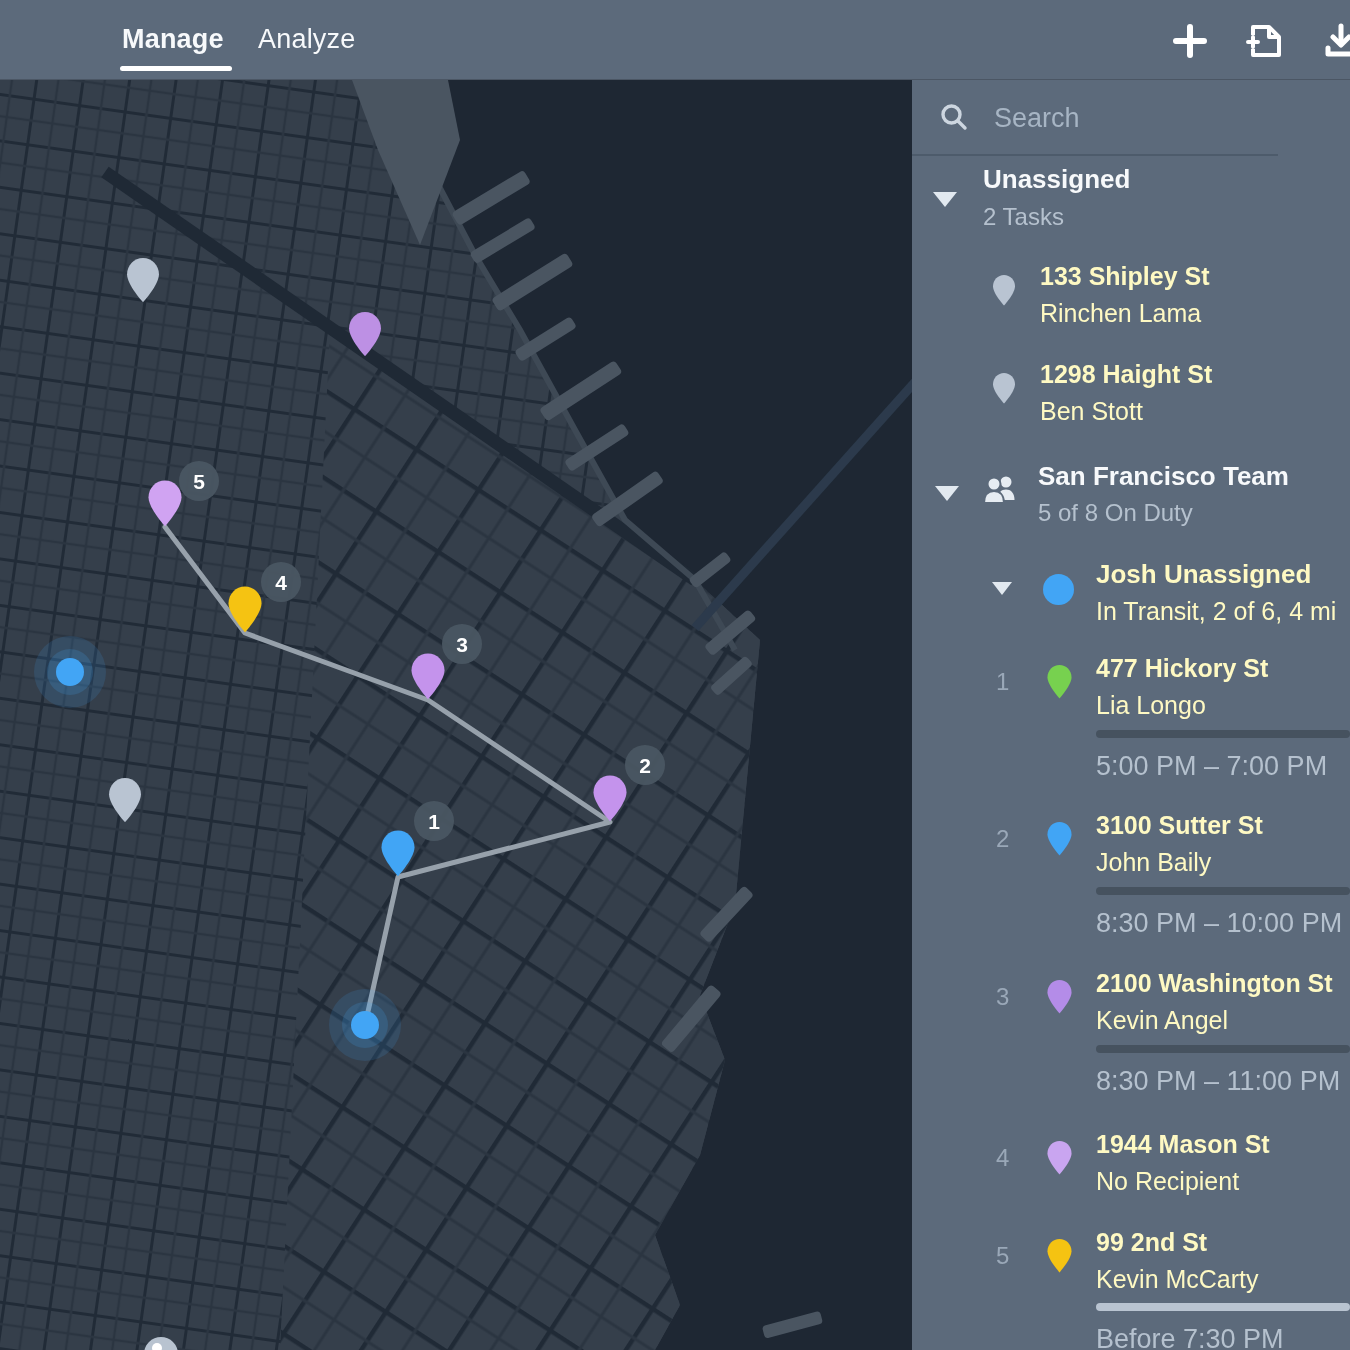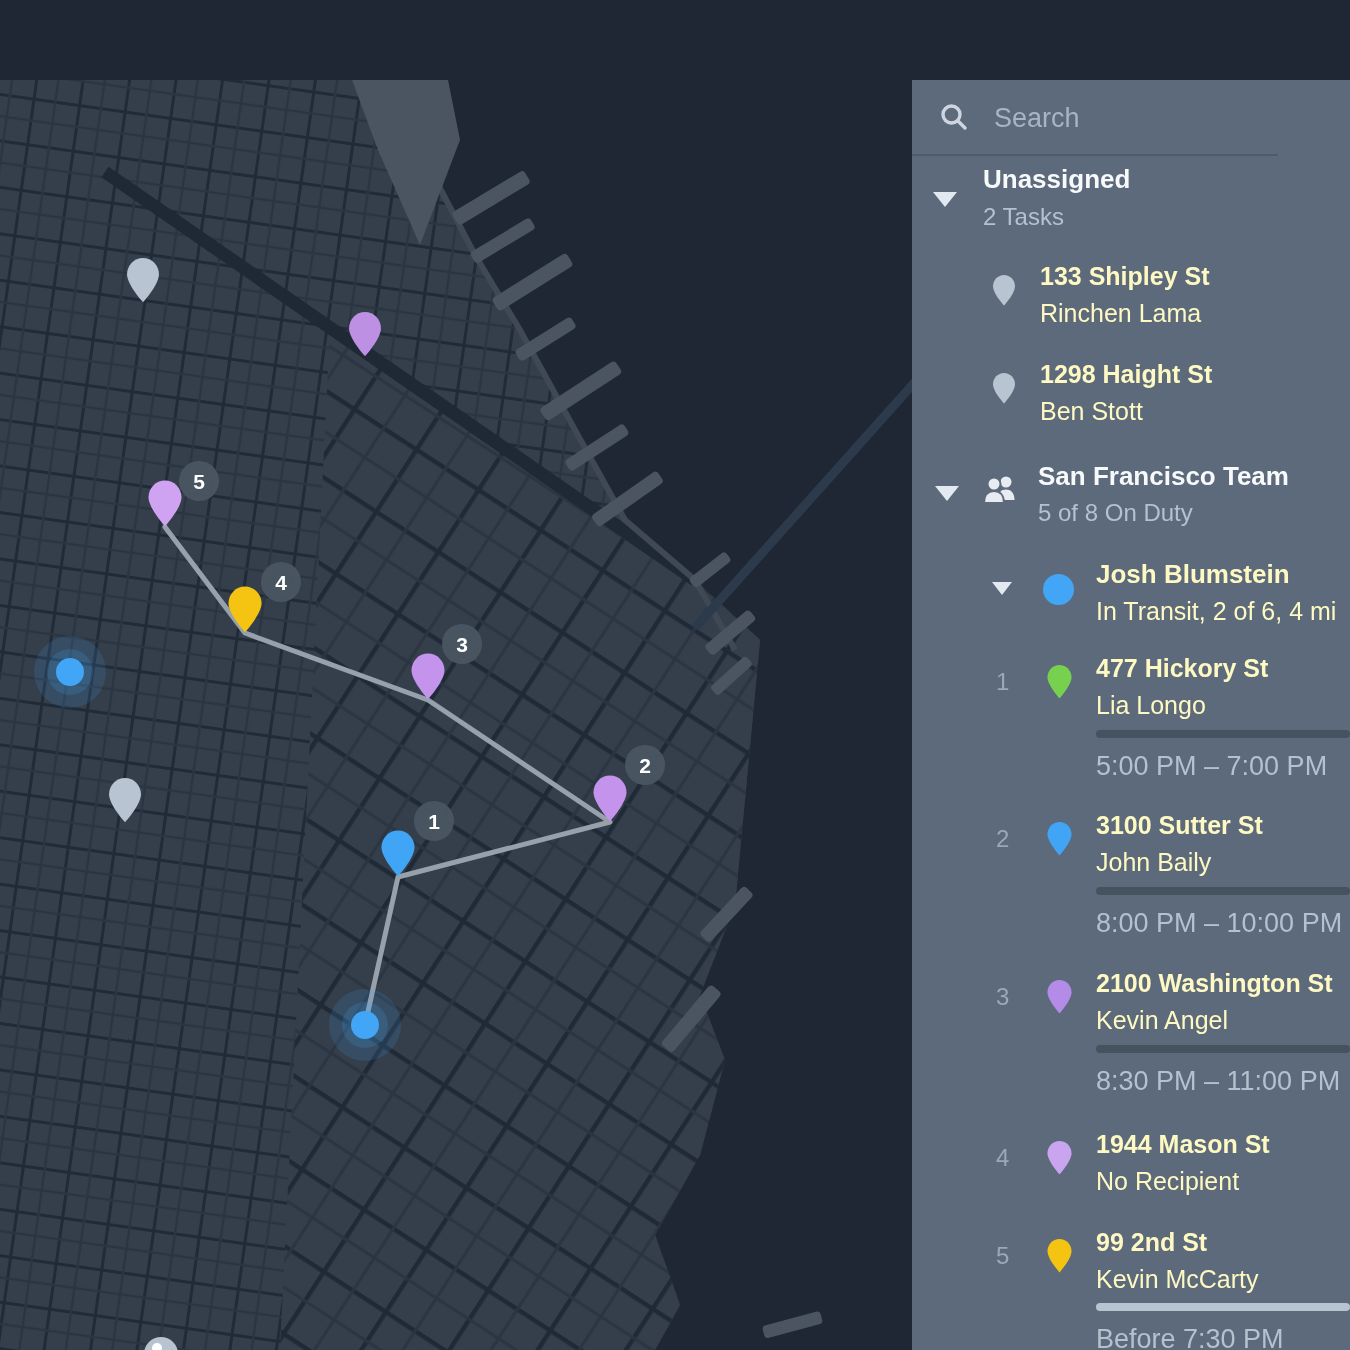--- a/index.html
+++ b/index.html
@@ -170,20 +170,40 @@
         </g>
       </g>
 
       <g>
         <circle cx="161" cy="1354" r="17" fill="#b8c3d0"></circle>
         <circle cx="157" cy="1348" r="5" fill="#ffffff"></circle>
       </g>
     </svg>
   </div>
 
+  <div class="topbar">
+    <div class="tab tab-manage">Manage</div>
+    <div class="tab-underline"></div>
+    <div class="tab tab-analyze">Analyze</div>
+
+    <svg class="topbar-icon" style="left:1171px" viewBox="0 0 38 38">
+      <path d="M19 5 V33 M5 19 H33" stroke="#ffffff" stroke-width="6" stroke-linecap="round"></path>
+    </svg>
+    <svg class="topbar-icon" style="left:1246px" viewBox="0 0 38 38">
+      <path d="M7 5 H23 L33 15 V33 H7 Z" fill="none" stroke="#ffffff" stroke-width="4" stroke-linejoin="round"></path>
+      <path d="M23 5 V15 H33" fill="none" stroke="#ffffff" stroke-width="4" stroke-linejoin="round"></path>
+      <rect x="0" y="13" width="14" height="14" fill="#5c6a7b"></rect>
+      <path d="M7 15 V25 M2 20 H12" stroke="#ffffff" stroke-width="4" stroke-linecap="round"></path>
+    </svg>
+    <svg class="topbar-icon" style="left:1322px" viewBox="0 0 38 38">
+      <path d="M19 4 V22" stroke="#ffffff" stroke-width="5" stroke-linecap="round"></path>
+      <path d="M11 15 L19 23 L27 15" fill="none" stroke="#ffffff" stroke-width="5" stroke-linecap="round" stroke-linejoin="round"></path>
+      <path d="M6 26 V32 H32 V26" fill="none" stroke="#ffffff" stroke-width="5" stroke-linecap="round" stroke-linejoin="round"></path>
+    </svg>
+  </div>
 
   <div class="sidebar">
 
     <div class="searchrow">
       <svg class="search-icon" width="30" height="30" viewBox="0 0 30 30">
         <circle cx="12.5" cy="12.5" r="8.5" fill="none" stroke="#cdd6e0" stroke-width="3.4"></circle>
         <path d="M19 19 L26 26" stroke="#cdd6e0" stroke-width="3.4" stroke-linecap="round"></path>
       </svg>
       <input class="search-input" type="text" placeholder="Search" style="">
     </div>
@@ -214,21 +234,21 @@
       <path d="M14.5 26 C14.5 18.5 18.5 15.5 23 15.5 C27.5 15.5 31.5 18.5 31.5 26 Z" fill="#e6ecf2"></path>
       <circle cx="11" cy="10" r="6.5" fill="#e6ecf2" stroke="#5c6a7b" stroke-width="2"></circle>
       <path d="M1 29 C1 20.5 5.5 17 11 17 C16.5 17 21 20.5 21 29 Z" fill="#e6ecf2" stroke="#5c6a7b" stroke-width="2"></path>
     </svg>
     <div class="s-title" style="left:126px;top:381px">San Francisco Team</div>
     <div class="s-sub" style="left:126px;top:419px">5 of 8 On Duty</div>
 
     <div>
       <div class="caret small" style="left:80px;top:502px"></div>
       <div class="driver-dot" style="left:131px;top:494px"></div>
-      <div class="addr" style="left:184px;top:479px;font-size:26px">Josh Blumstein</div>
+      <div class="addr" style="left:184px;top:479px;font-size:26px">Josh Unassigned</div>
       <div class="recipient" style="left:184px;top:517px">In Transit, 2 of 6, 4 mi</div>
     </div>
 
     <div>
       <div class="stop-num" style="left:84px;top:588px">1</div>
       <svg class="sidepin" style="left:134px;top:584px" width="27" height="35" viewBox="0 0 24 32">
         <use href="#pin" fill="#77d14f"></use>
       </svg>
       <div class="addr" style="left:184px;top:574px">477 Hickory St</div>
       <div class="recipient" style="left:184px;top:611px">Lia Longo</div>
@@ -237,21 +257,21 @@
     </div>
 
     <div>
       <div class="stop-num" style="left:84px;top:745px">2</div>
       <svg class="sidepin" style="left:134px;top:741px" width="27" height="35" viewBox="0 0 24 32">
         <use href="#pin" fill="#41a5f5"></use>
       </svg>
       <div class="addr" style="left:184px;top:731px">3100 Sutter St</div>
       <div class="recipient" style="left:184px;top:768px">John Baily</div>
       <div class="timebar dark" style="top:807px"></div>
-      <div class="timetext" style="top:828px">8:00 PM – 10:00 PM</div>
+      <div class="timetext" style="top:828px">8:30 PM – 10:00 PM</div>
     </div>
 
     <div>
       <div class="stop-num" style="left:84px;top:903px">3</div>
       <svg class="sidepin" style="left:134px;top:899px" width="27" height="35" viewBox="0 0 24 32">
         <use href="#pin" fill="#b48ce8"></use>
       </svg>
       <div class="addr" style="left:184px;top:889px">2100 Washington St</div>
       <div class="recipient" style="left:184px;top:926px">Kevin Angel</div>
       <div class="timebar dark" style="top:965px"></div>

